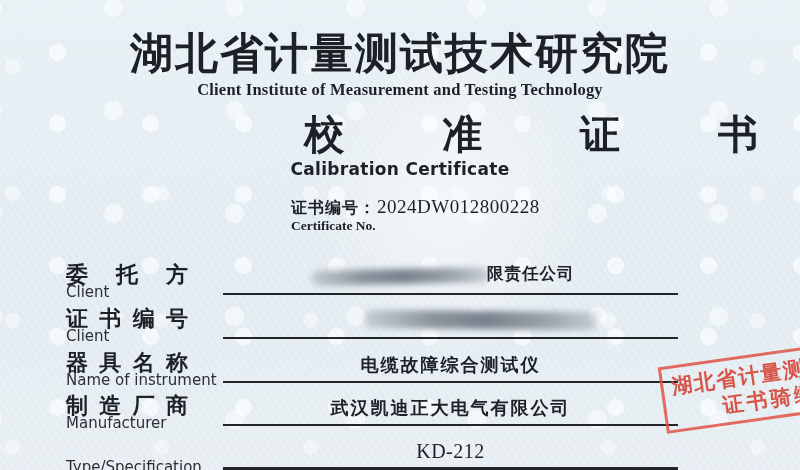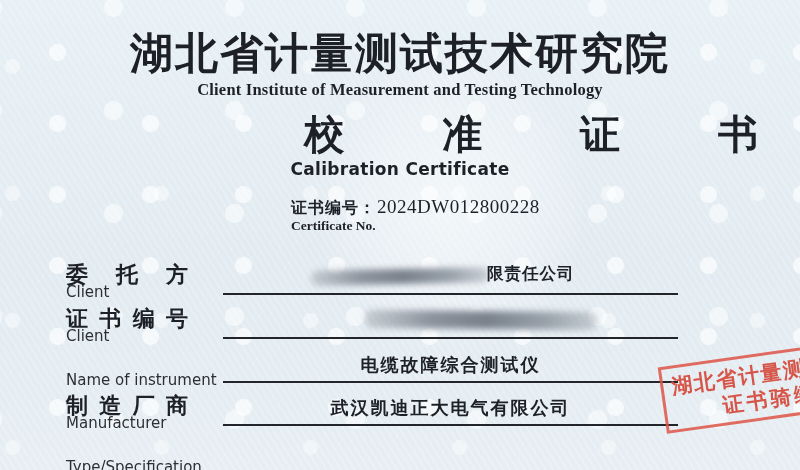--- a/index.html
+++ b/index.html
@@ -117,34 +117,38 @@
 <div class="row r2">
   <div class="lbl-cn">证书编号</div>
   <div class="lbl-en">Client</div>
   <div class="val">
     <span class="smudge smudge-address"></span>
     <span class="val-text"></span>
   </div>
 </div>
 
 <div class="row r3">
+  <div class="lbl-cn">器具名称</div>
   <div class="lbl-en">Name of instrument</div>
   <div class="val">
     <span class="val-text">电缆故障综合测试仪</span>
   </div>
 </div>
 
 <div class="row r4">
   <div class="lbl-cn">制造厂商</div>
   <div class="lbl-en">Manufacturer</div>
   <div class="val">
     <span class="val-text">武汉凯迪正大电气有限公司</span>
   </div>
 </div>
 
 <div class="row r5">
   <div class="lbl-en">Type/Specification</div>
+  <div class="val val-serif">
+    <span class="val-text">KD-212</span>
+  </div>
 </div>
 
 <div class="stamp">
   <div class="stamp-l1">湖北省计量测试技</div>
   <div class="stamp-l2">证书骑缝</div>
 </div>
 
 </body></html>

